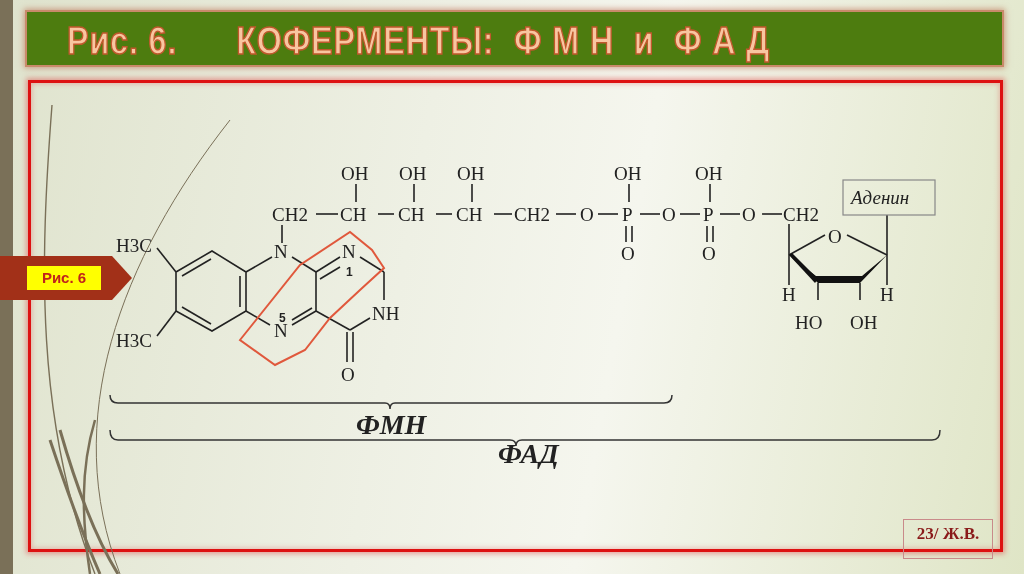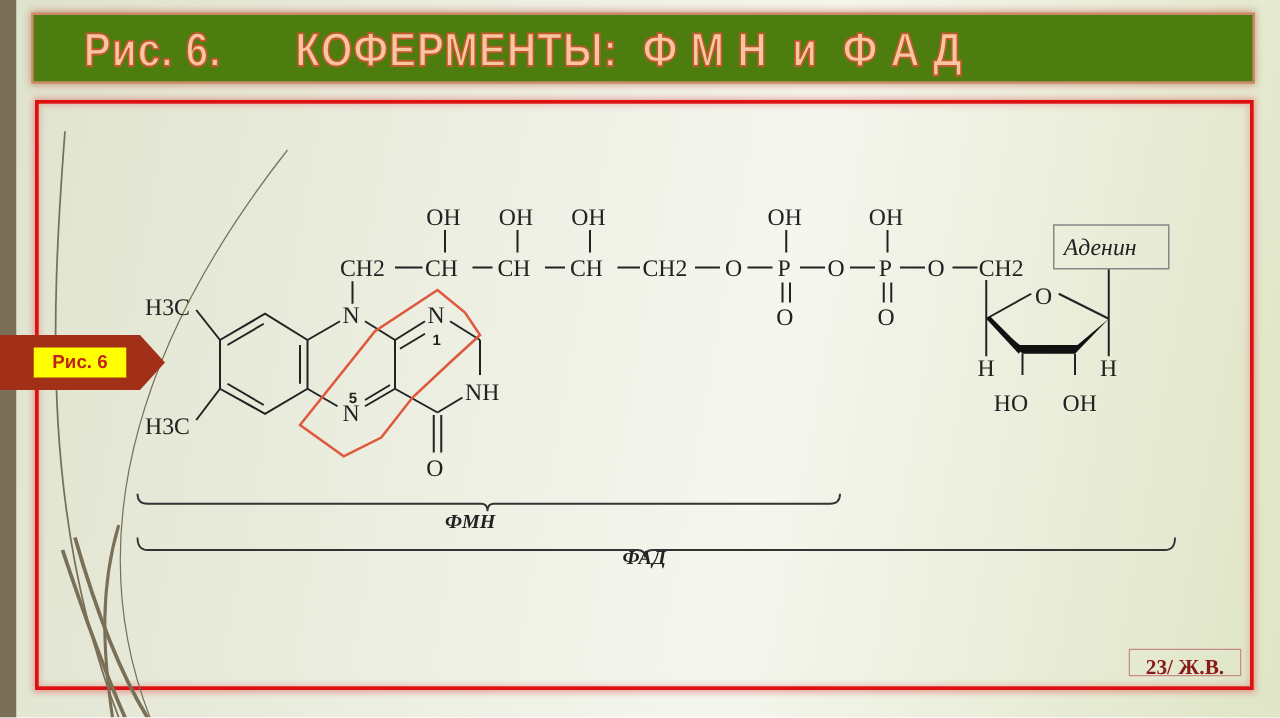--- a/index.html
+++ b/index.html
@@ -7,30 +7,30 @@
     background:linear-gradient(100deg,#dfe3cd 0%,#eef0e4 40%,#f5f6ee 60%,#dfe5c6 100%);
     font-family:"Liberation Serif",serif;}
   .left-bar{position:absolute;left:0;top:0;width:13px;height:574px;background:#7a7058;}
   .title-box{position:absolute;left:27px;top:12px;width:975px;height:53px;background:#4d7c0f;
     box-shadow:0 0 0 2px #c98a6a,0 0 6px 3px rgba(180,90,60,.55);}
   .title-text{position:absolute;left:40px;top:8px;font-family:"Liberation Sans",sans-serif;font-weight:bold;
     font-size:38px;color:#f8c6a0;letter-spacing:1px;
     -webkit-text-stroke:1.5px #c0582c;transform:scaleX(0.85);transform-origin:left center;white-space:pre;}
   .frame{position:absolute;left:28px;top:80px;width:975px;height:472px;border:3px solid #d11;
     box-shadow:0 0 5px 2px rgba(220,60,60,.45), inset 0 0 5px 1px rgba(220,80,80,.35);box-sizing:border-box;}
-  .fig-label{position:absolute;left:0;top:268px;width:132px;height:44px;}
+  .fig-label{position:absolute;left:0;top:256px;width:132px;height:44px;}
   .fig-label .arrow{position:absolute;left:0;top:0;width:132px;height:44px;background:#a23018;
     clip-path:polygon(0 0,112px 0,132px 22px,112px 44px,0 44px);}
   .fig-label .yl{position:absolute;left:27px;top:10px;width:74px;height:24px;background:#ffff00;
     color:#c0241c;font-family:"Liberation Sans",sans-serif;font-weight:bold;font-size:15px;text-align:center;line-height:24px;}
   svg.chem{position:absolute;left:0;top:0;}
   .chem text{font-family:"Liberation Serif",serif;font-size:19px;fill:#222;}
-  .page-num{position:absolute;left:903px;top:519px;width:90px;height:22px;border:1px solid #c98a8a;box-sizing:border-box;
+  .page-num{position:absolute;left:903px;top:519px;width:90px;height:40px;border:1px solid #c98a8a;box-sizing:border-box;
     color:#8a1a1a;font-weight:bold;font-size:17px;text-align:center;line-height:27px;}
-  .bracket-label{position:absolute;font-weight:bold;font-style:italic;font-size:16px;color:#222;}
+  .bracket-label{position:absolute;font-weight:bold;font-style:italic;font-size:28px;color:#222;}
 </style>
 </head>
 <body>
 
 <div class="left-bar"></div>
 
 <div class="title-box">
   <div class="title-text"><span>Рис. 6.</span>      <span>КОФЕРМЕНТЫ:  Ф М Н  и  Ф А Д</span></div>
 </div>
 

